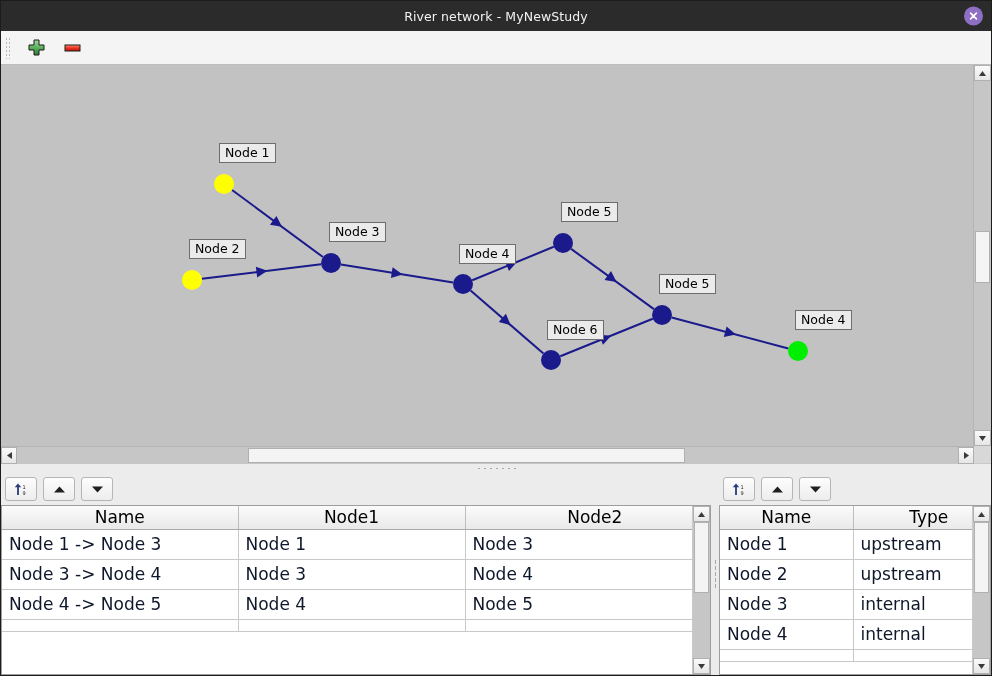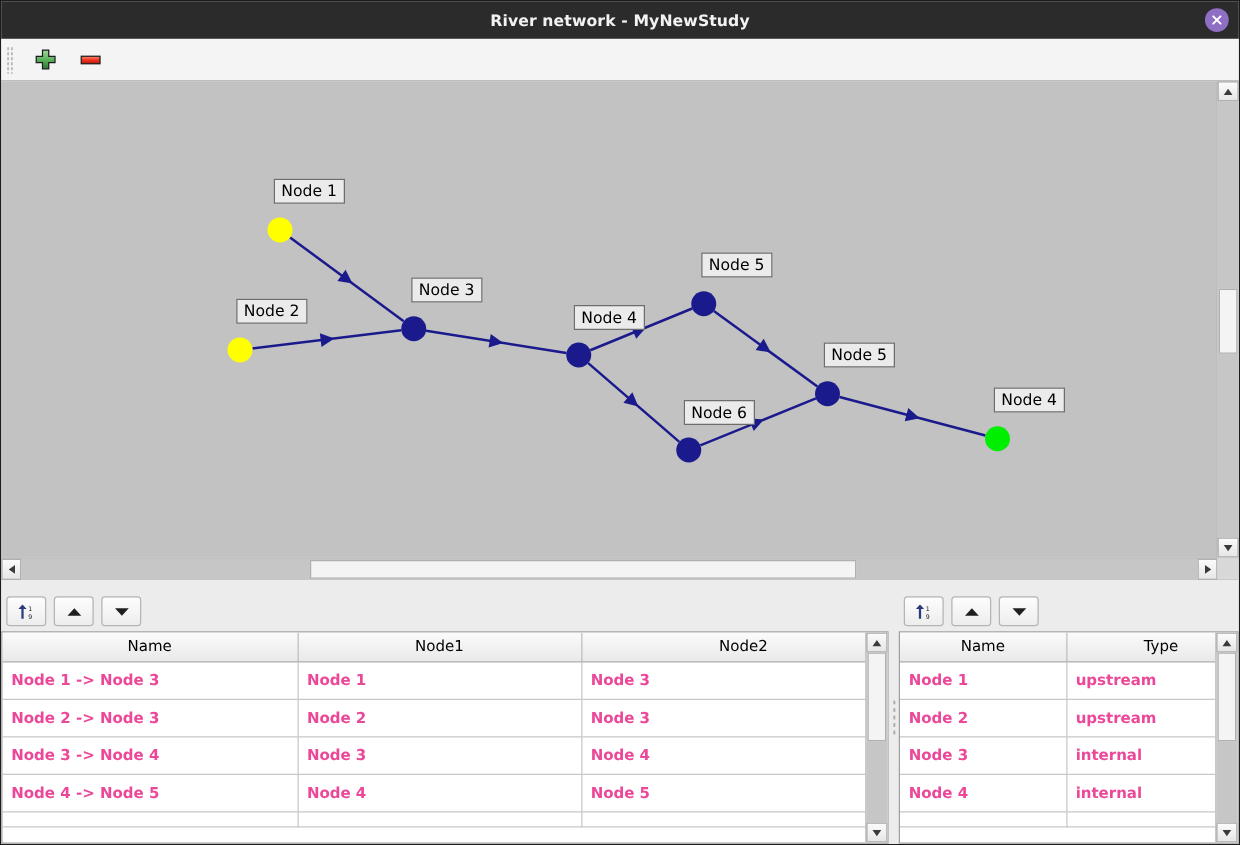--- a/index.html
+++ b/index.html
@@ -18,21 +18,21 @@
   }
 
   
   .titlebar{
     height:30px;flex:0 0 30px;
     background:#2b2b2b;
     display:flex;align-items:center;justify-content:center;
     position:relative;
   }
   .titlebar .title{
-    color:#f2f2f2;font-size:12.5px;font-weight:bold;letter-spacing:.1px;
+    color:#f2f2f2;font-size:12.5px;font-weight:normal;letter-spacing:.1px;
   }
   .close-btn{
     position:absolute;right:8px;top:50%;transform:translateY(-50%);
     width:19px;height:19px;border-radius:50%;
     background:#8f6fc4;
     display:flex;align-items:center;justify-content:center;
     cursor:pointer;
   }
   .close-btn svg{display:block;}
 
@@ -180,41 +180,40 @@
     display:flex;
     background:#fff;
     border:1px solid #9e9e9e;
     box-sizing:border-box;
     margin:0 0 0 0;
     overflow:hidden;
   }
   .tablescroll{flex:1 1 auto;min-width:0;overflow:hidden;}
   table{
     border-collapse:collapse;width:100%;table-layout:fixed;
-    font-size:12px;
+    font-size:17px;
   }
   thead th{
     background:linear-gradient(#fbfbfb,#e9e9e9);
     border-right:1px solid #bdbdbd;
     border-bottom:1px solid #a9a9a9;
     height:23px;font-weight:normal;color:#000;
     text-align:center;
     cursor:pointer;
     box-sizing:border-box;
   }
   thead th:last-child{border-right:none;padding-left:33px;}
   tbody td{
     height:30px;
     border-right:1px solid #c8c8c8;
     border-bottom:1px solid #c8c8c8;
-    padding:0 7px;color:#ec4899;
+    padding:0 7px;color:#0f172a;
     white-space:nowrap;overflow:hidden;text-overflow:ellipsis;
     background:#fff;
     box-sizing:border-box;
-    font-weight:bold;
   }
   tbody td:last-child{border-right:none;}
   tbody tr.clipped td{height:12px;}
 </style>
 </head>
 <body>
 
 <div class="window">
 
   <div class="titlebar">
@@ -381,25 +380,20 @@
                   <th>Node2</th>
                 </tr>
               </thead>
             <tbody id="links-body">
                 <tr>
                   <td>Node 1 -&gt; Node 3</td>
                   <td>Node 1</td>
                   <td>Node 3</td>
                 </tr>
                 <tr>
-                  <td>Node 2 -&gt; Node 3</td>
-                  <td>Node 2</td>
-                  <td>Node 3</td>
-                </tr>
-                <tr>
                   <td>Node 3 -&gt; Node 4</td>
                   <td>Node 3</td>
                   <td>Node 4</td>
                 </tr>
                 <tr>
                   <td>Node 4 -&gt; Node 5</td>
                   <td>Node 4</td>
                   <td>Node 5</td>
                 </tr>
                 <tr class="clipped">

